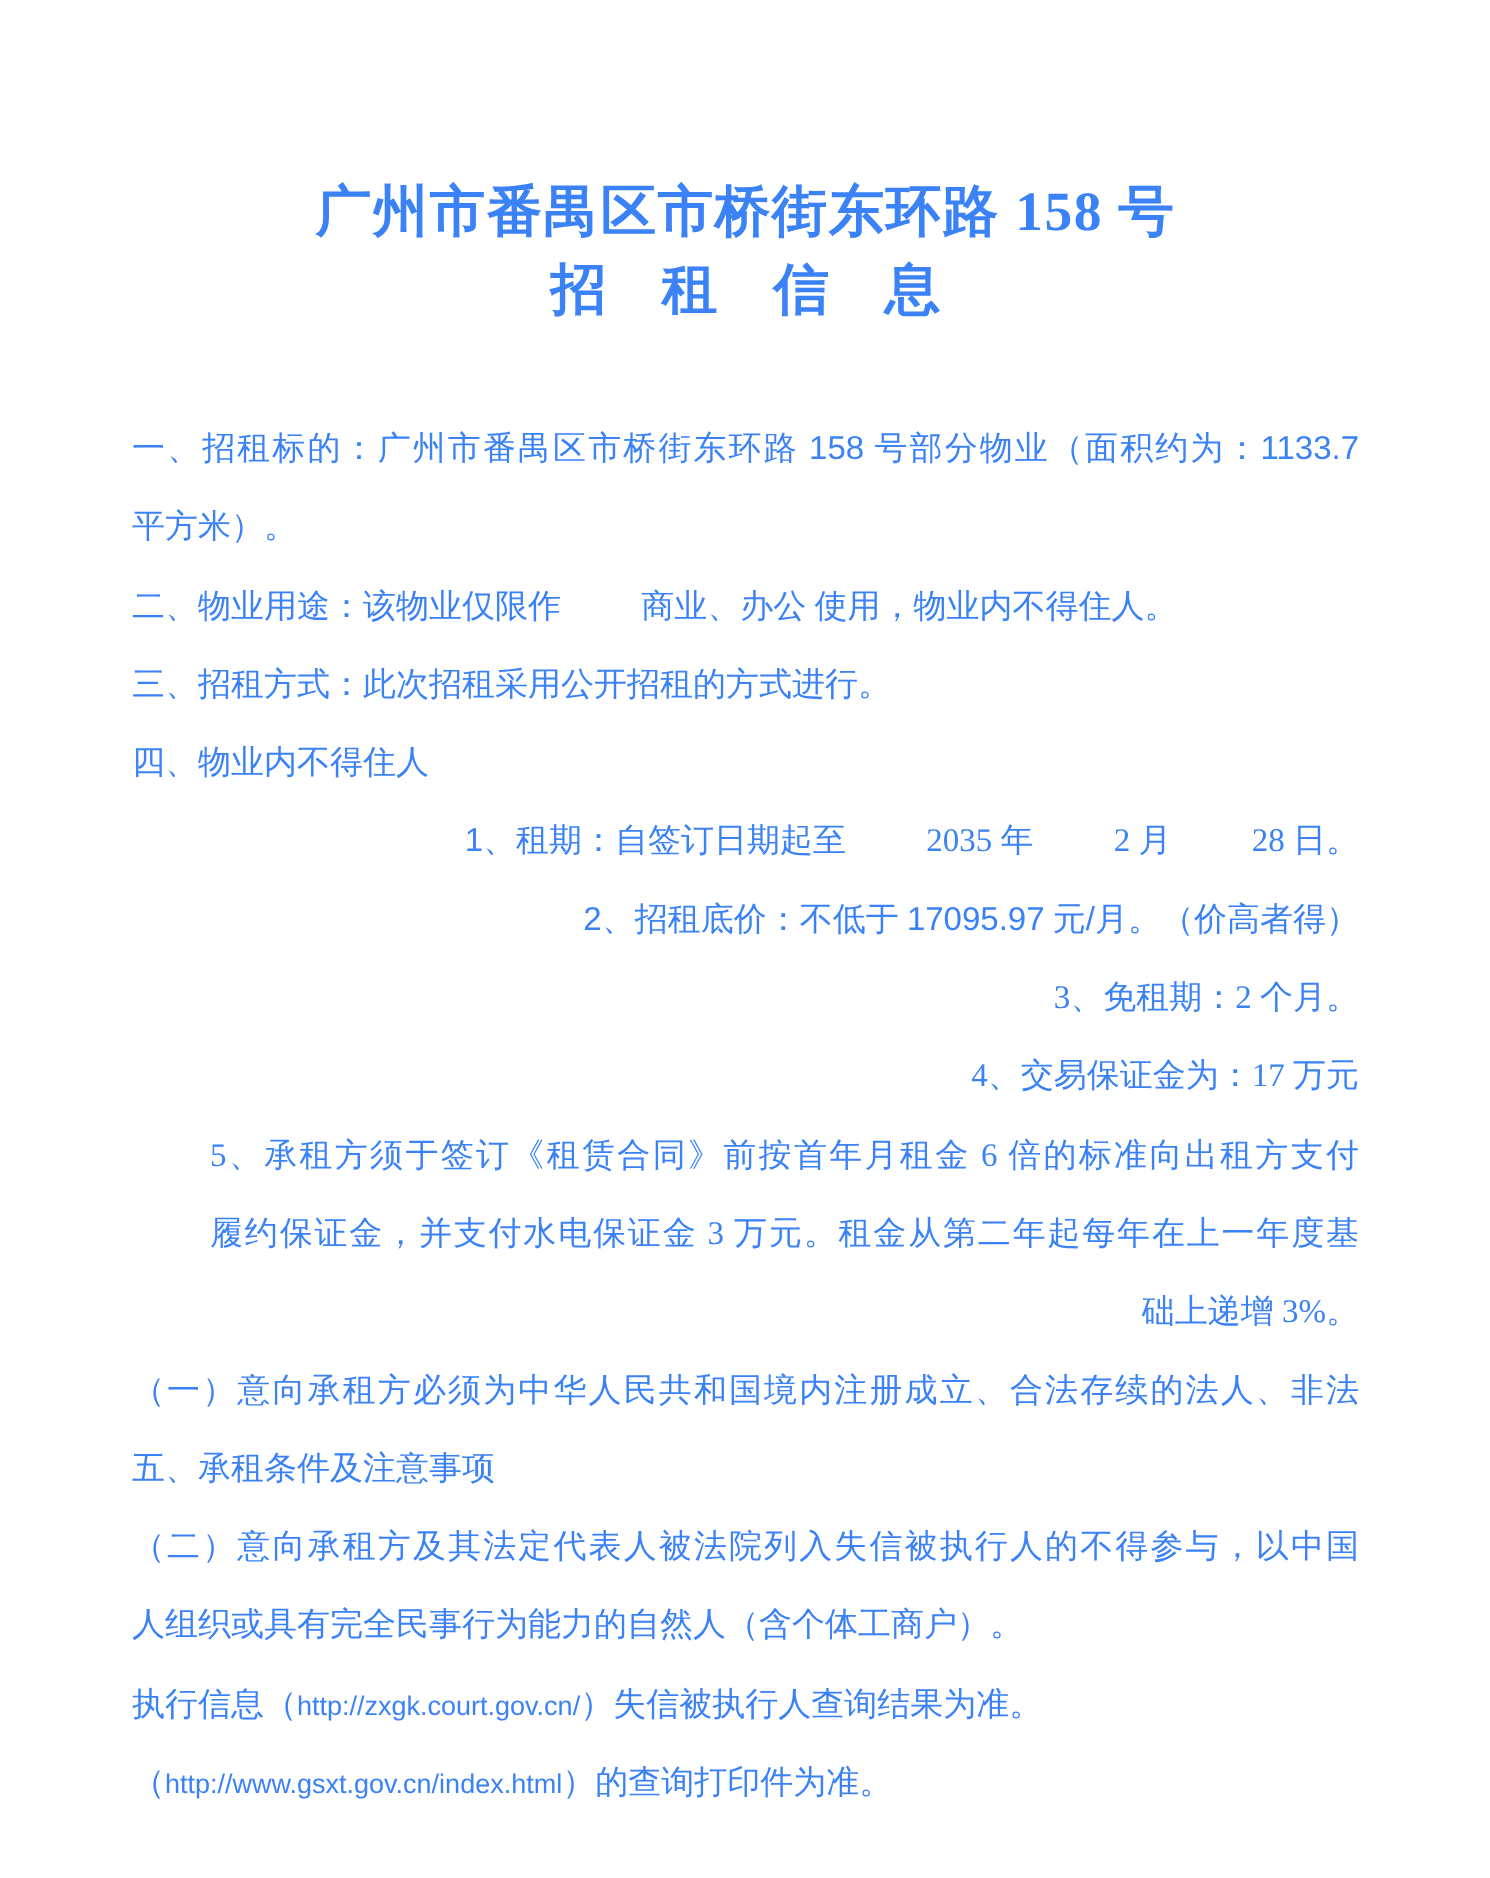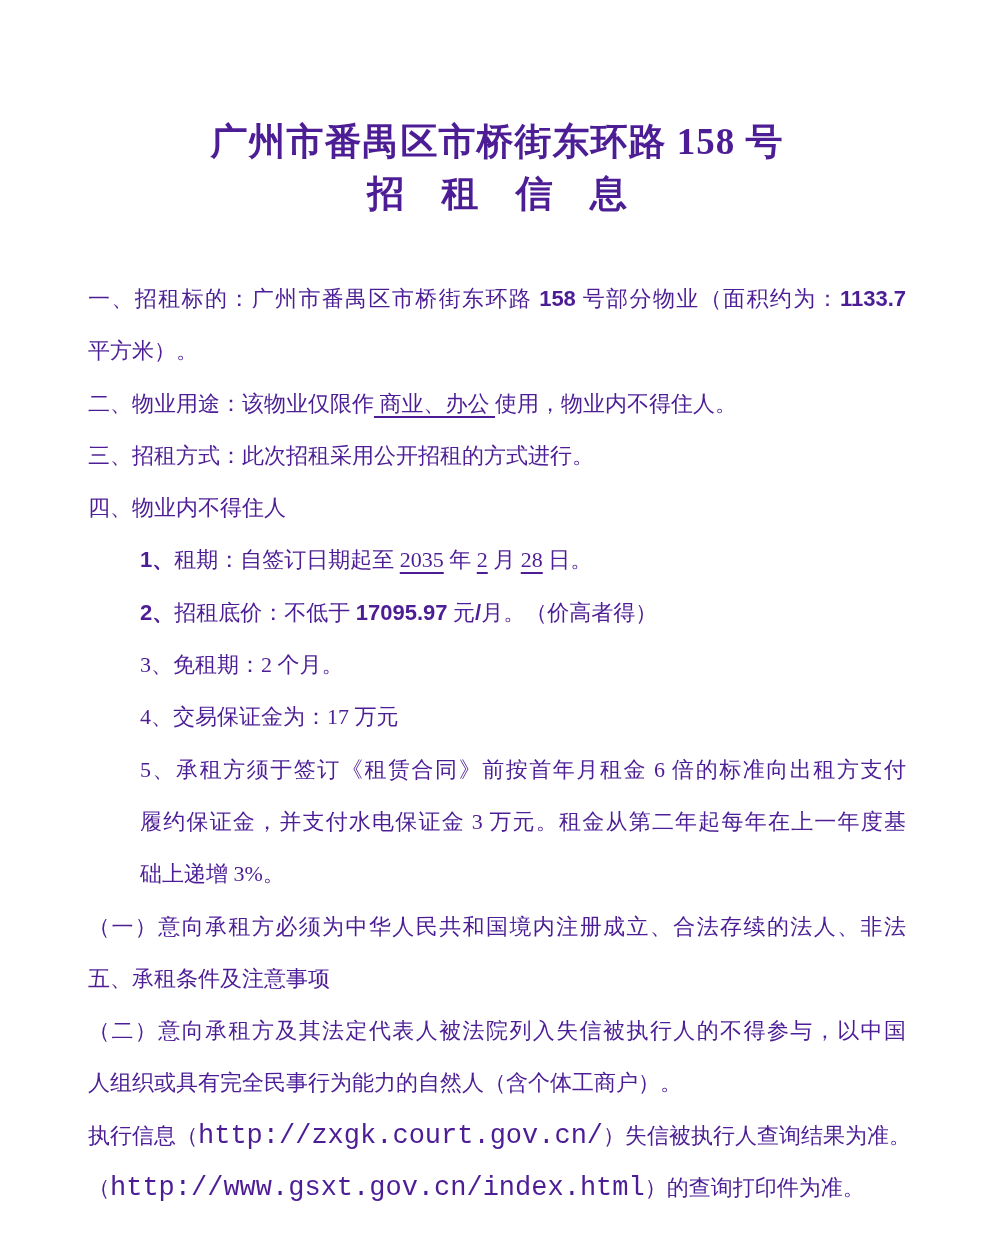--- a/index.html
+++ b/index.html
@@ -5,21 +5,21 @@
   html, body {
     margin: 0;
     padding: 0;
     background: #ffffff;
   }
   .page {
     position: relative;
     width: 993px;
     height: 1252px;
     background: #ffffff;
-    color: #4c1d95;
+    color: #3b82f6;
     font-family: "Liberation Serif", "DejaVu Serif", serif;
     overflow: hidden;
   }
   .title-block {
     position: absolute;
     left: 88px;
     top: 116px;
     width: 818px;
     text-align: center;
   }
@@ -51,29 +51,30 @@
     white-space: nowrap;
   }
   .line.justify {
     white-space: normal;
     text-align: justify;
     text-align-last: justify;
     overflow: hidden;
   }
   .line.indent {
     padding-left: 52px;
+    text-align: right;
   }
-  .b { font-weight: bold; }
+  .b { font-weight: normal; }
   .u {
-    text-decoration: underline;
     text-decoration-thickness: 2px;
     text-underline-offset: 5px;
+    margin-left: 48px;
   }
   .sans { font-family: "Liberation Sans", "DejaVu Sans", sans-serif; }
-  .mono { font-family: Liberation Mono, monospace; font-size: 27px; }
+  .mono { font-family: Liberation Sans, sans-serif; font-size: 18px; }
 </style>
 </head>
 <body>
 
 <div class="page">
   <div class="title-block">
     <div class="title-line-1">广州市番禺区市桥街东环路 158 号</div>
     <div class="title-line-2">招 租 信 息</div>
   </div>
   <div class="body-block">

